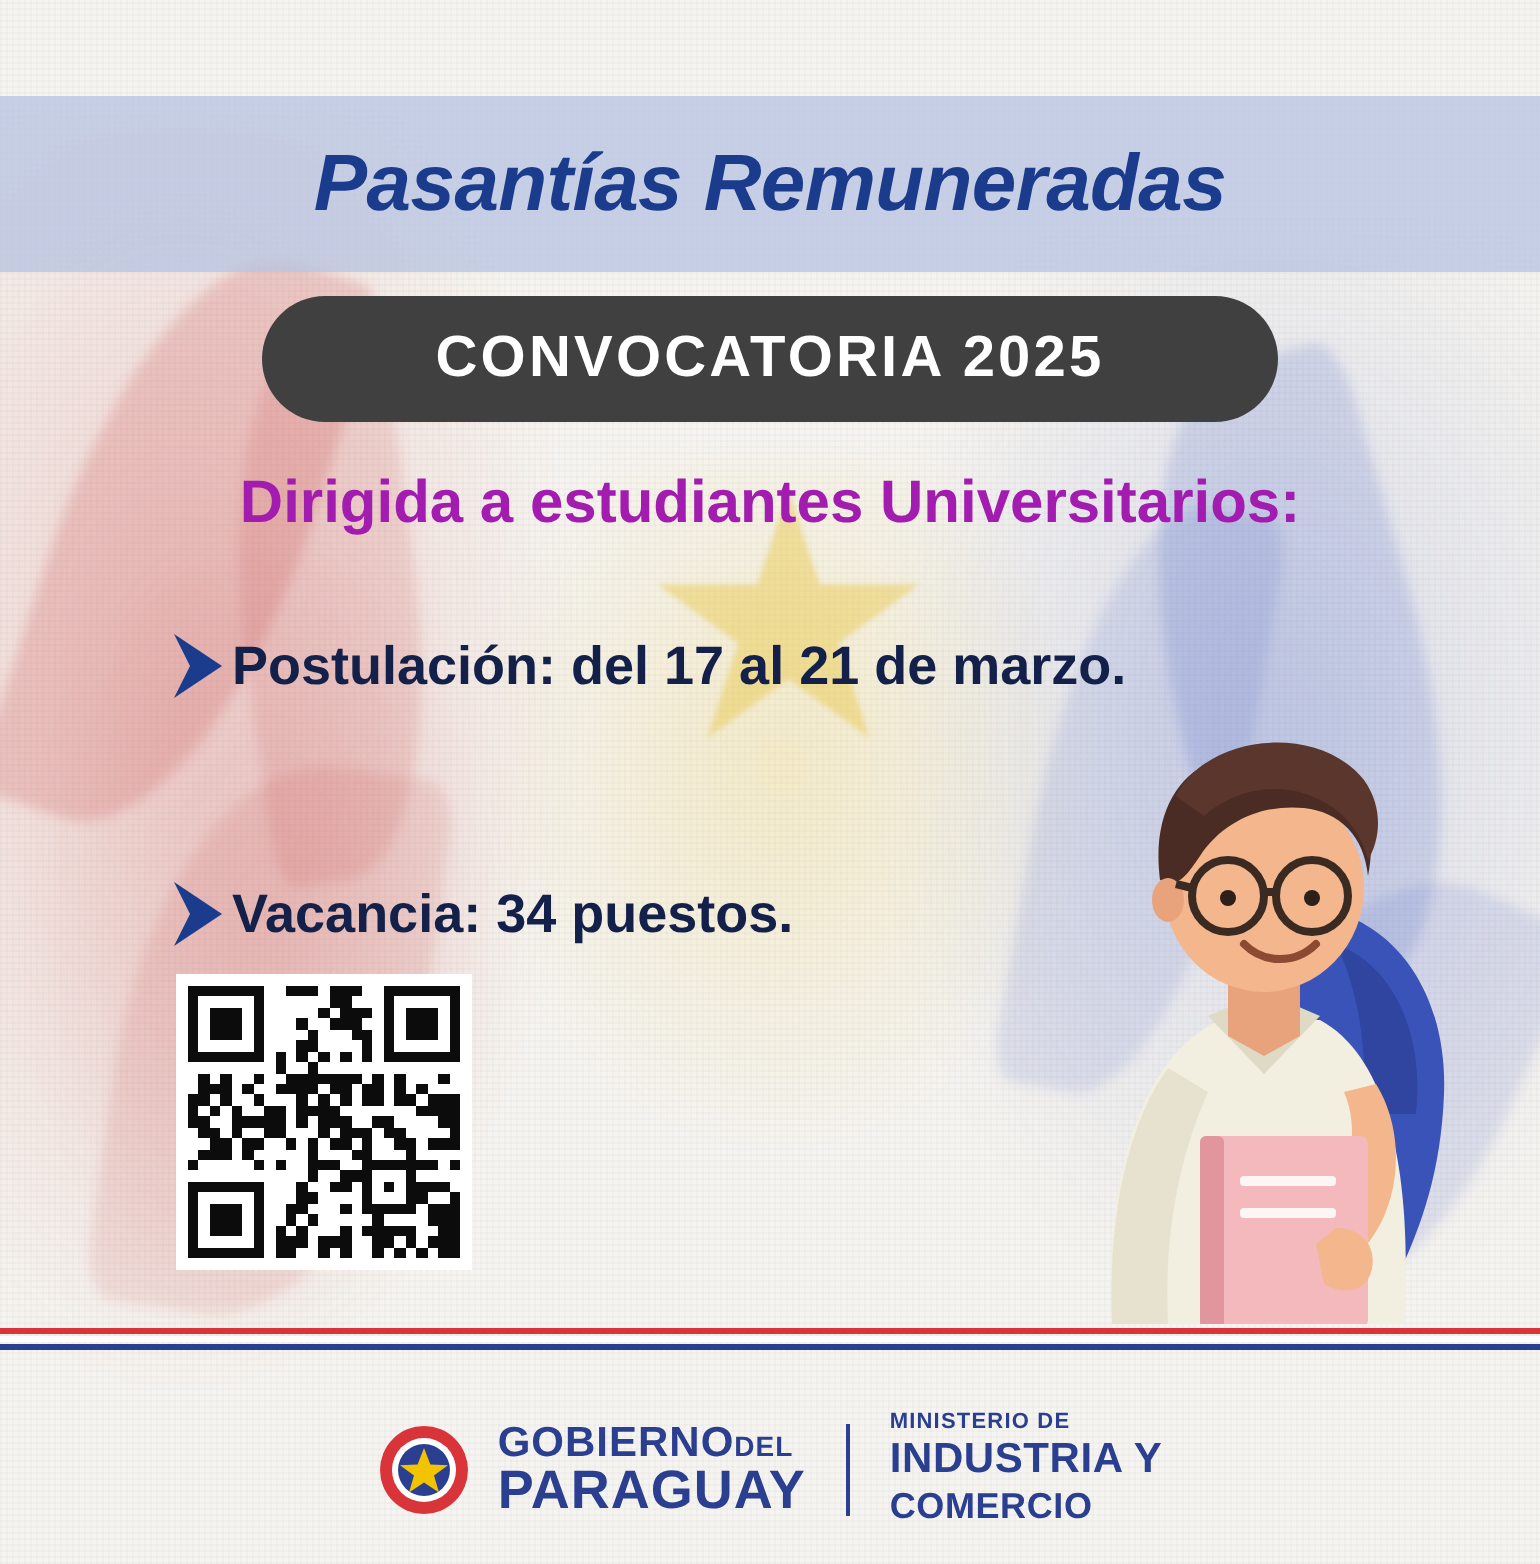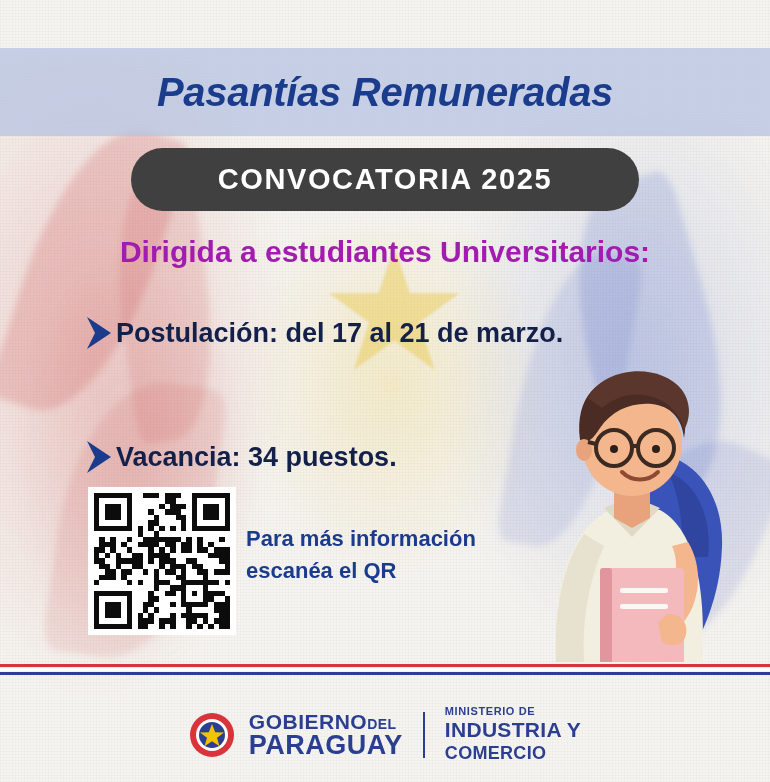--- a/index.html
+++ b/index.html
@@ -821,24 +821,20 @@
         <div></div>
         <div class="qr-cell"></div>
         <div></div>
         <div class="qr-cell"></div>
         <div></div>
         <div class="qr-cell"></div>
         <div class="qr-cell"></div>
       </div>
   </div>
 
-  <div class="qr-caption">
-    <div>Para más información</div>
-    <div>escanéa el QR</div>
-  </div>
 
   <svg class="student" viewBox="0 0 260 330" xmlns="http://www.w3.org/2000/svg">
 
     <path d="M150 120 C205 120 232 165 230 215 C228 268 210 300 195 330 L135 330 C140 270 130 200 150 120 Z" fill="#3a53b8"></path>
     <path d="M176 140 C208 152 220 190 216 225 L190 225 C192 190 186 160 176 140 Z" fill="#2f45a0"></path>
 
     <path d="M64 330 C60 258 78 196 118 178 L168 178 C205 198 214 262 210 330 Z" fill="#f2efe0"></path>
     <path d="M64 330 C62 282 70 232 92 202 L112 214 C96 250 90 290 92 330 Z" fill="#e6e2cf"></path>
 
     <path d="M112 176 L140 205 L168 176 L154 170 L140 186 L126 170 Z" fill="#dedac6"></path>

